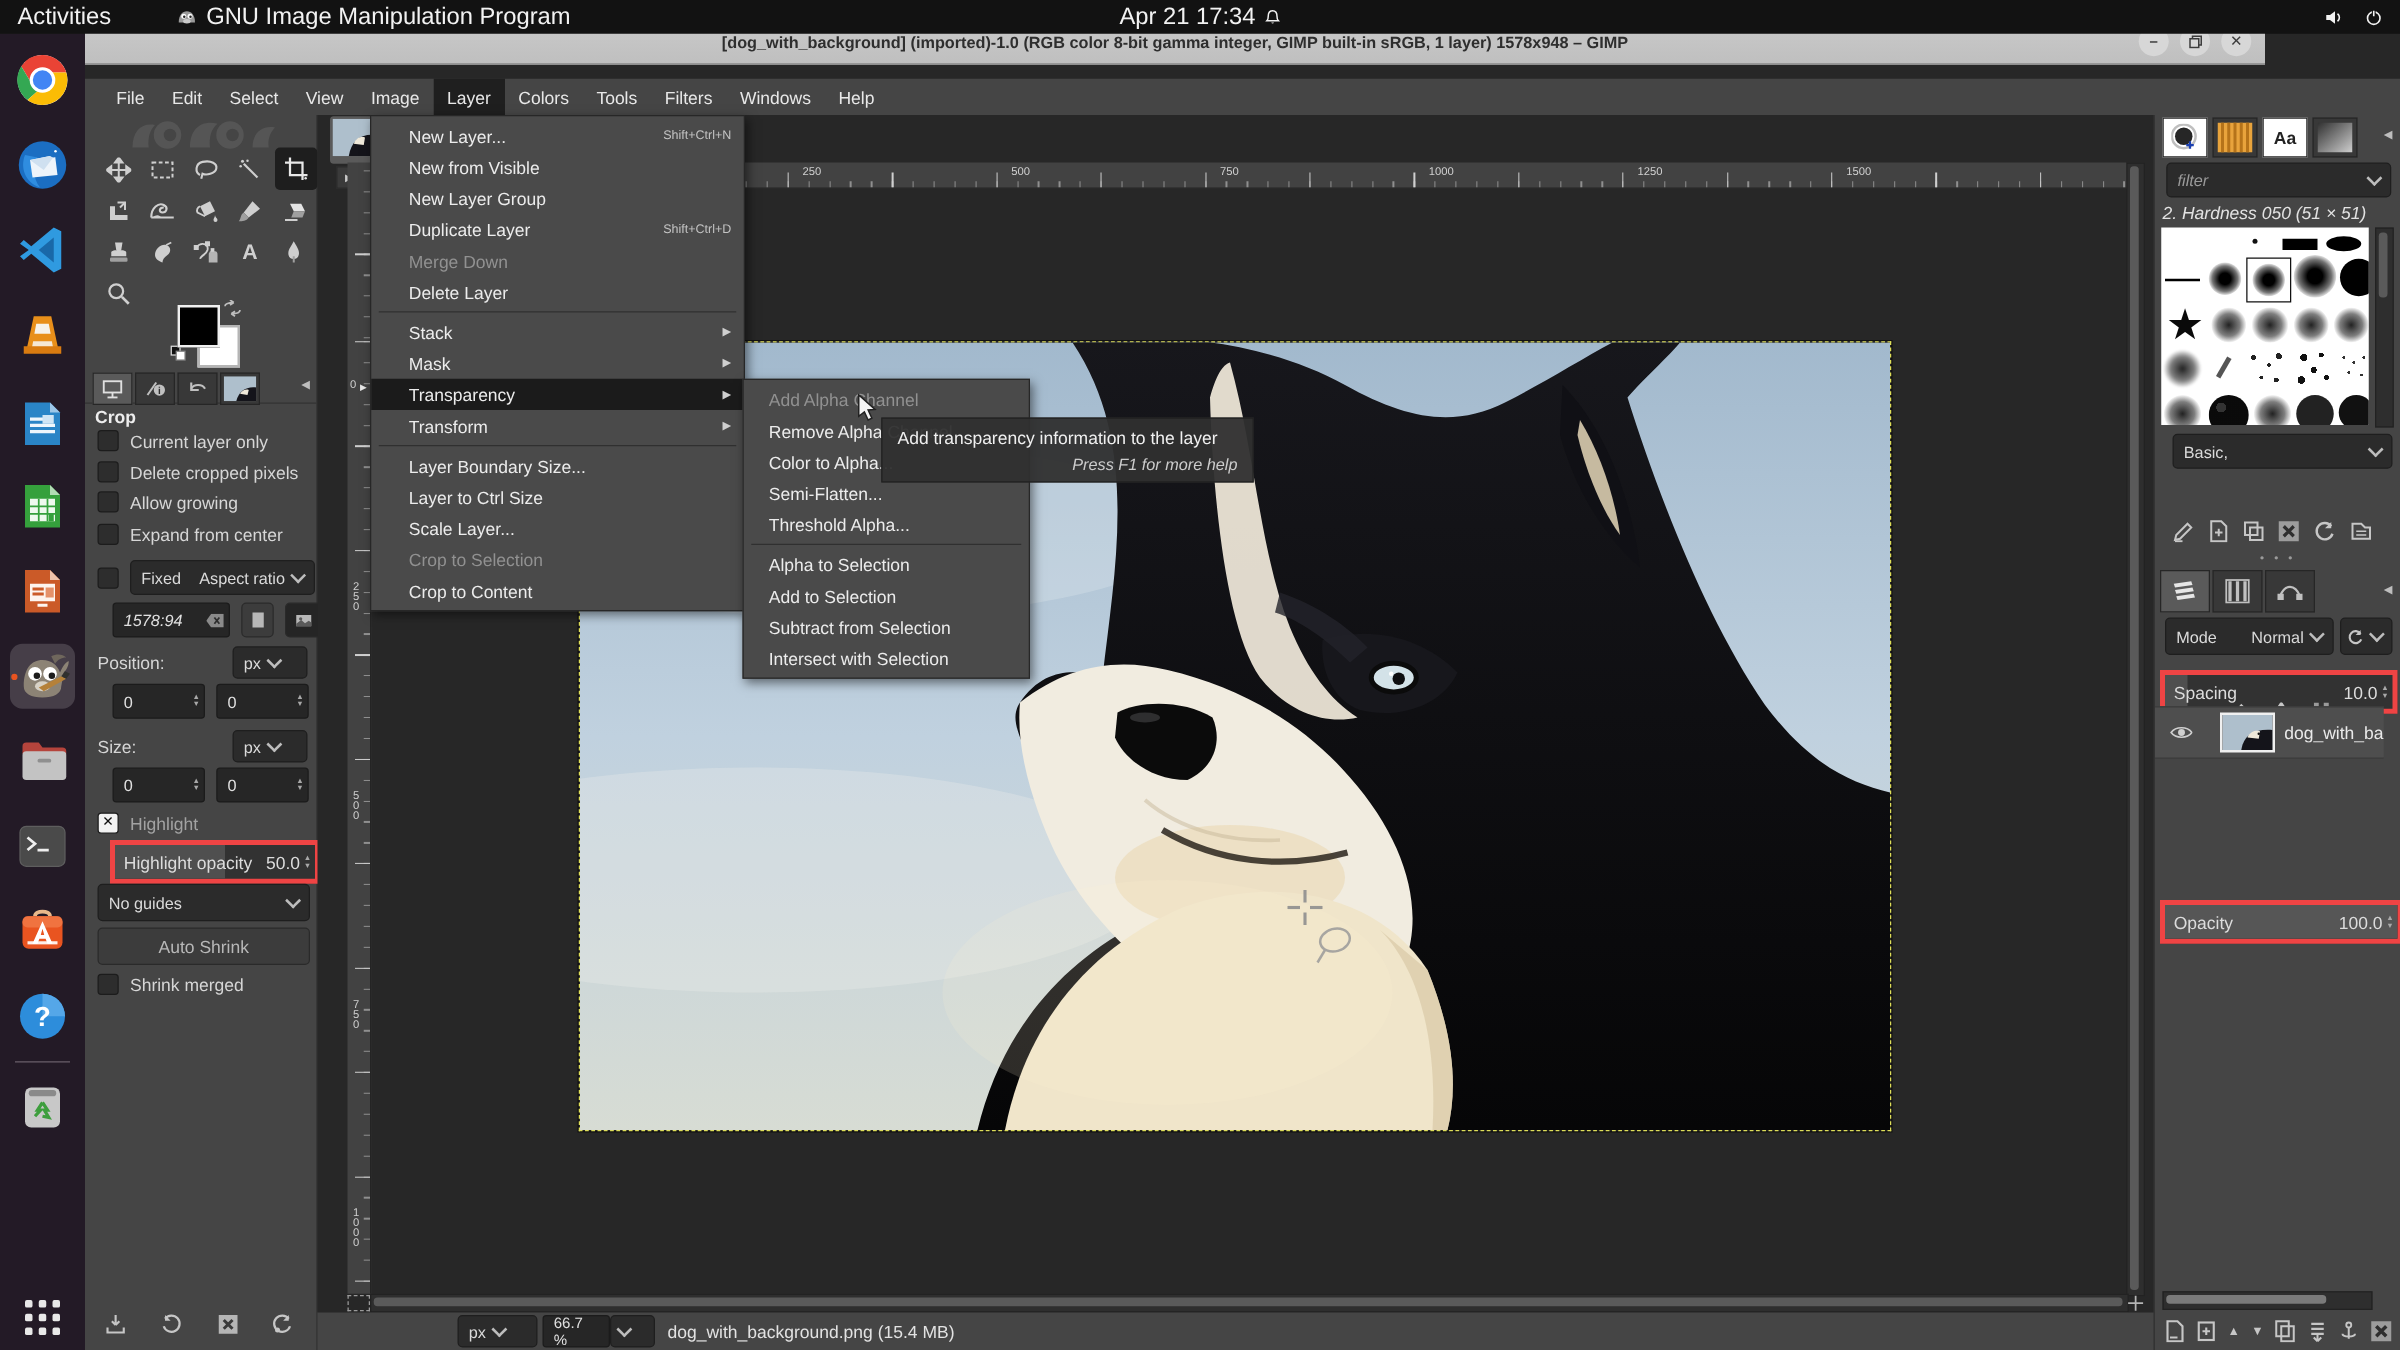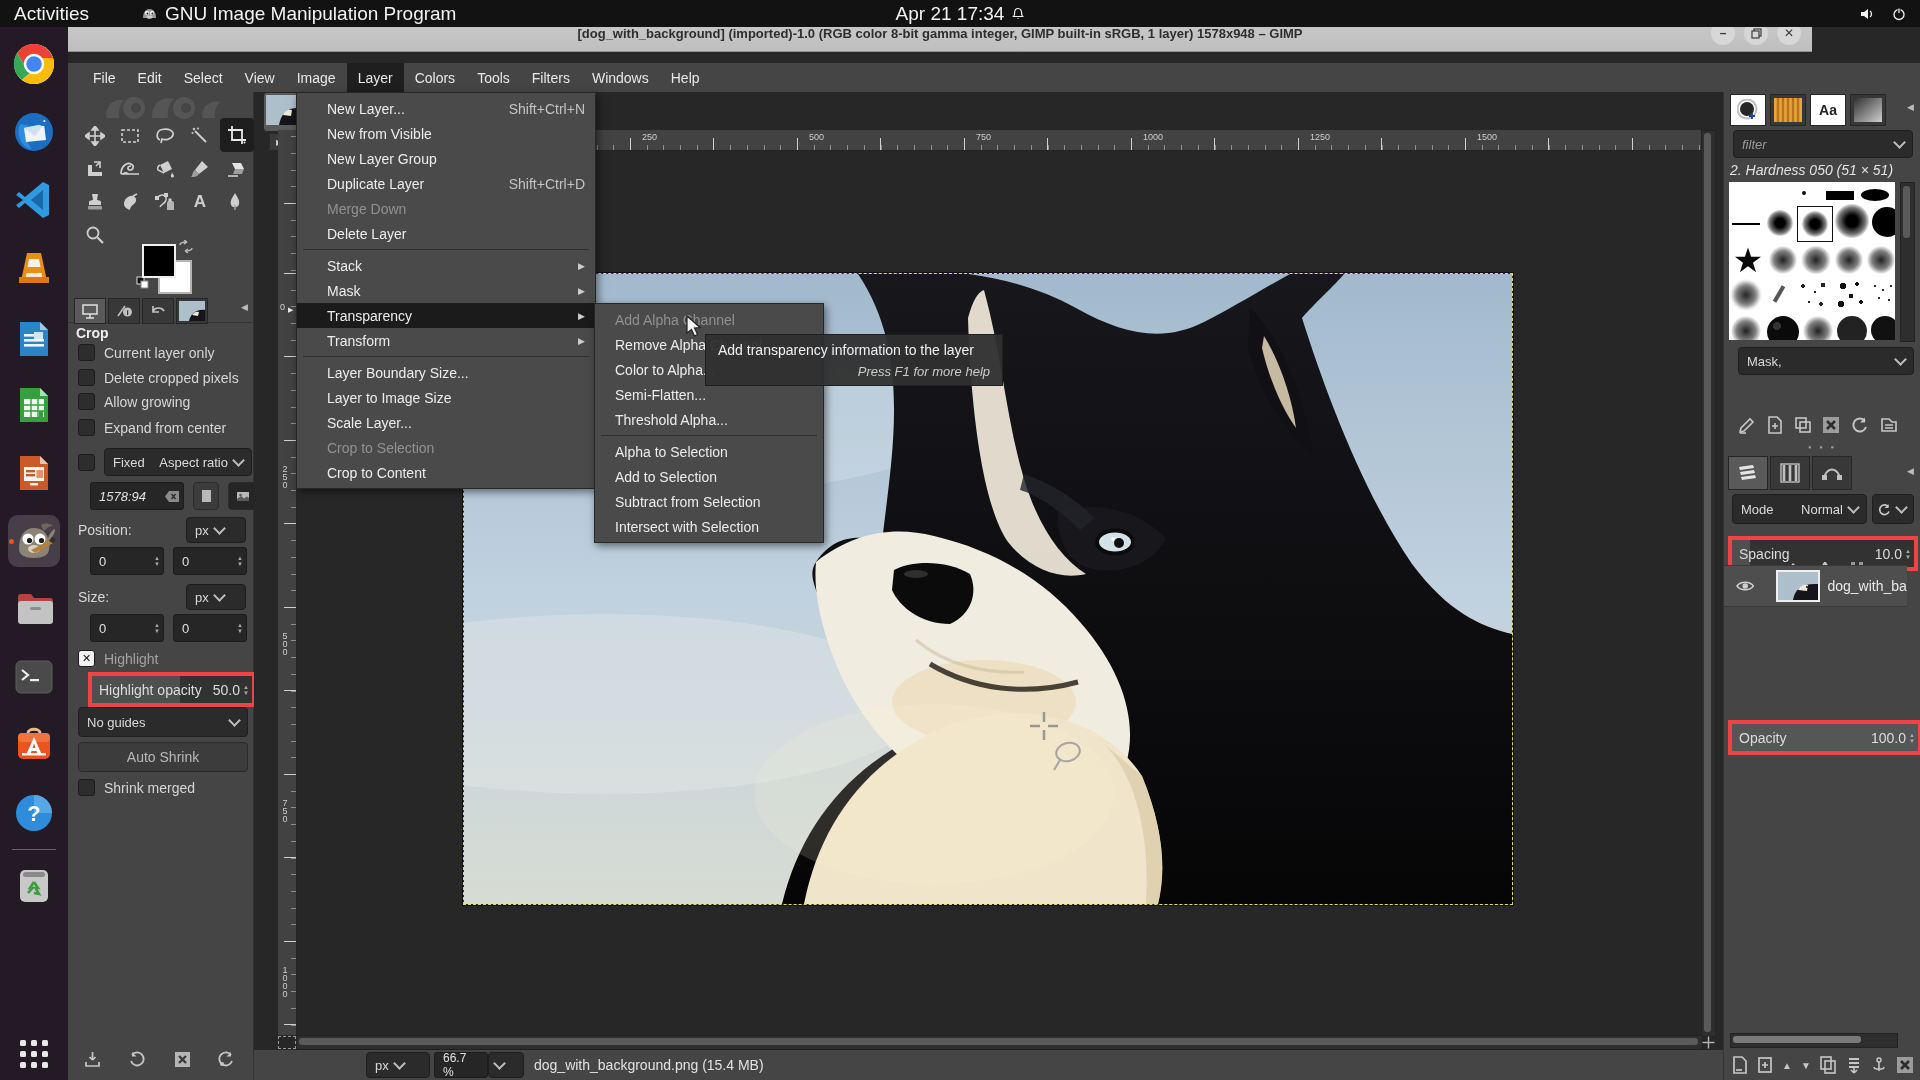--- a/index.html
+++ b/index.html
@@ -74,21 +74,21 @@
   .canvas-img{border:1px dashed #dede5a;box-shadow:0 0 0 1px rgba(0,0,0,.55)}
   .sb-track{background:#2e2e2e;border:1px solid #222}
   .sb-thumb{background:#5a5a5a;border-radius:3px}
   
   .popup{background:#4a4a4a;border:1px solid #272727;box-shadow:2px 3px 8px rgba(0,0,0,.5);
          color:#ececec;font-size:14px;z-index:50}
   .popup .row{height:25px;display:flex;align-items:center;padding:0 10px 0 30px;gap:8px}
   .popup .row .grow{flex:1}
   .popup .row.dis{color:#919191}
   .popup .row.hl{background:#1b1b1b}
-  .popup .shortcut{color:#c3c3c3;font-size:14px}
+  .popup .shortcut{color:#c3c3c3;font-size:10px}
   .popup .sub{font-size:9px;color:#cfcfcf}
   .popup .msep{height:1px;background:#303030;margin:3px 6px}
   .tooltip{background:rgba(47,47,47,.95);border:1px solid #202020;color:#f0f0f0;
            font-size:14px;z-index:60;padding:7px 12px 6px 12px}
   .tooltip .hint{font-style:italic;color:#cccccc;font-size:13px;text-align:right;margin-top:6px}
   
   .tab{background:#383838;border:1px solid #262626;display:flex;align-items:center;justify-content:center}
   .tab.sel{background:#5a5a5a}
   .brushgrid{background:#ffffff;overflow:hidden;position:relative}
   .bcell{position:absolute;display:flex;align-items:center;justify-content:center}
@@ -853,21 +853,21 @@
       radial-gradient(circle 4px at 10px 10px,transparent 99%,rgba(0,0,0,.8)),#333"></span>
     <span class="bcell chalk" style="left:74px;top:134px;width:30px;height:30px"></span>
     <span class="bcell" style="left:108px;top:134px;width:30px;height:30px;border-radius:50%;background:#222"></span>
     <span class="bcell" style="left:142px;top:134px;width:28px;height:28px;border-radius:50%;background:#111"></span>
   </div>
   <div class="sb-track abs" style="left:176px;top:90px;width:13px;height:158px">
     <div class="sb-thumb" style="position:absolute;left:2px;top:3px;width:7px;height:52px"></div>
   </div>
 
   <div class="combo abs" style="left:14px;top:255px;width:158px;height:26px">
-    <span>Mask,</span>
+    <span>Basic,</span>
       <span class="sp"></span>
       <span class="chev"></span>
   </div>
 
   <div class="spinscale abs" style="left:4px;top:286px;width:182px;height:27px">
     <span class="fill" style="width:10%"></span>
     <span class="lab" style="padding-left:7px;flex:1">Spacing</span>
     <span class="num">10.0</span>
     <span class="spincol" style="position:relative;z-index:2">
         <span>▲</span>
@@ -1080,21 +1080,21 @@
   <div class="row">
     <span>Transform</span>
       <span class="grow"></span>
     <span class="sub">▶</span>
   </div>
   <div class="msep"></div>
   <div class="row">
       <span>Layer Boundary Size...</span>
     </div>
   <div class="row">
-      <span>Layer to Image Size</span>
+      <span>Layer to Ctrl Size</span>
     </div>
   <div class="row">
       <span>Scale Layer...</span>
     </div>
   <div class="row dis">
       <span>Crop to Selection</span>
     </div>
   <div class="row">
       <span>Crop to Content</span>
     </div>

